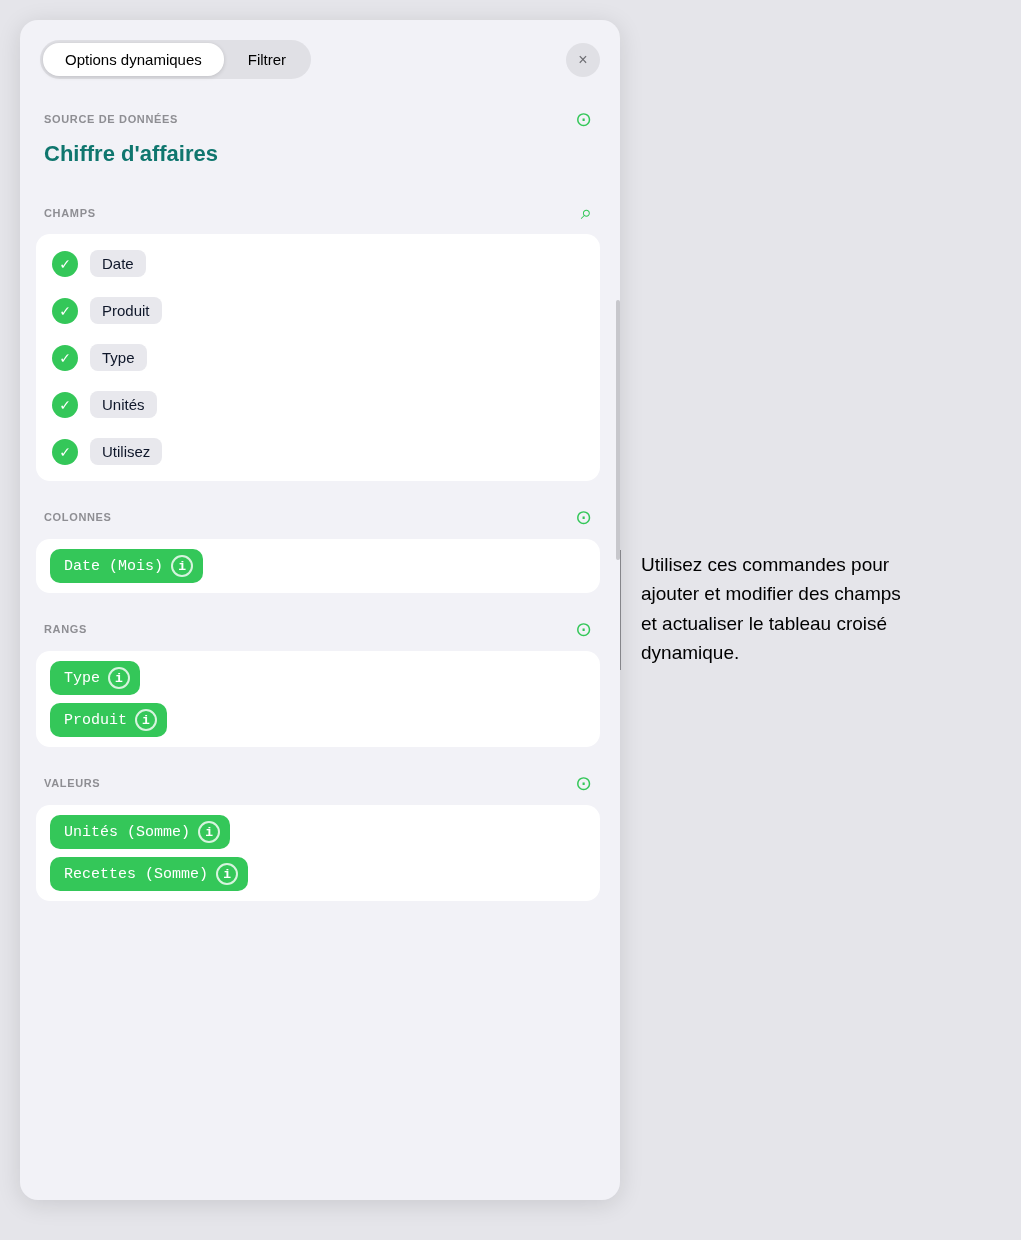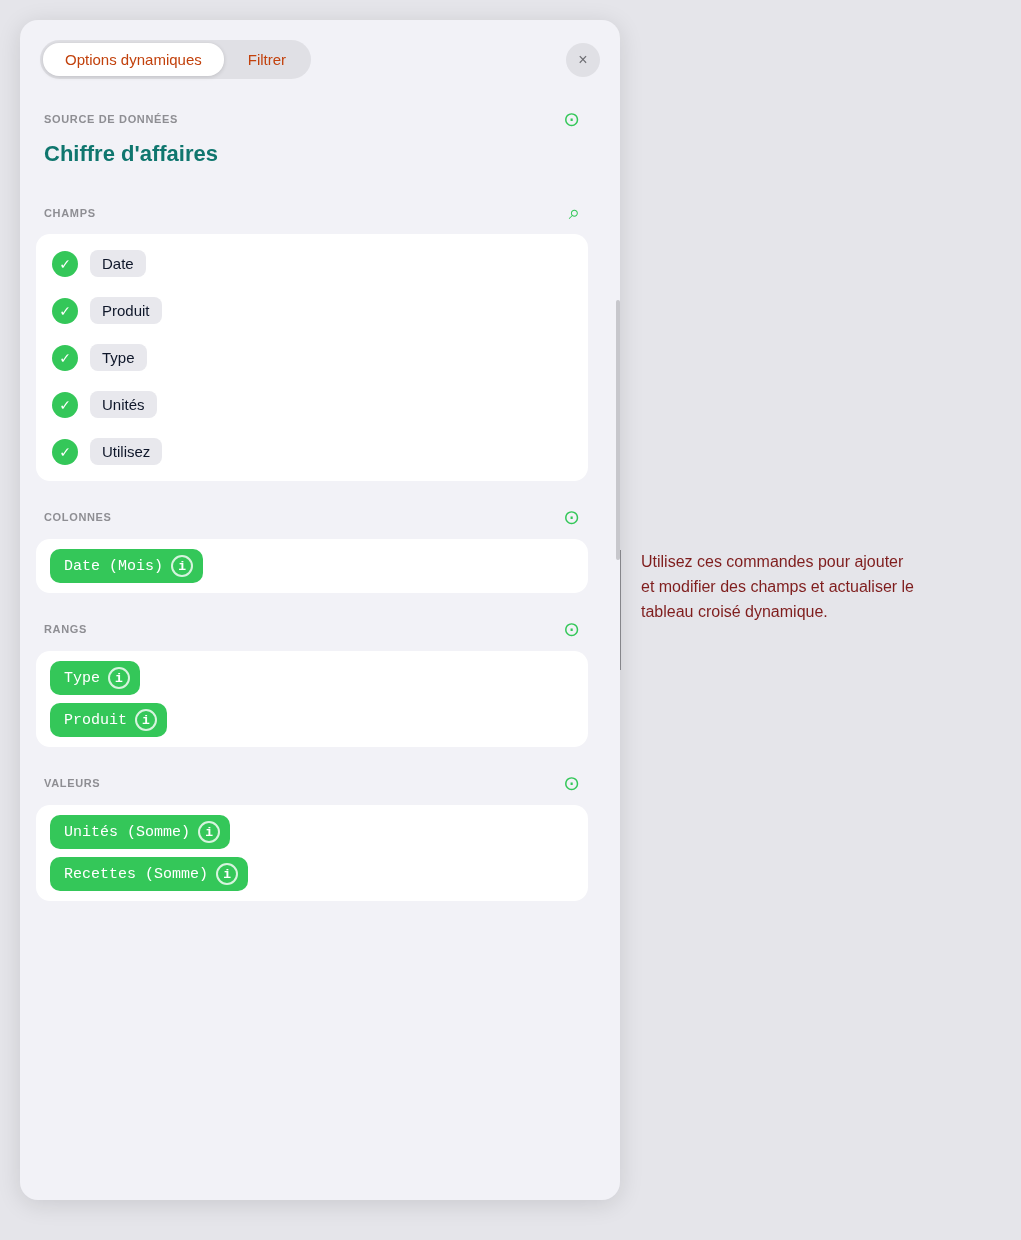--- a/index.html
+++ b/index.html
@@ -52,21 +52,21 @@
       padding: 3px;
       gap: 2px;
     }
 
     .tab {
       padding: 8px 22px;
       border-radius: 16px;
       font-size: 15px;
       font-weight: 500;
       cursor: pointer;
-      color: #c2410c;
+      color: #000000;
     }
 
     .tab.active {
       background: #ffffff;
       box-shadow: 0 1px 4px rgba(0,0,0,0.15);
     }
 
     .close-btn {
       width: 34px;
       height: 34px;
@@ -76,21 +76,21 @@
       align-items: center;
       justify-content: center;
       cursor: pointer;
       font-size: 16px;
       color: #6e6e73;
       flex-shrink: 0;
     }
 
     
     .section {
-      margin: 0 16px 10px 0;
+      margin: 0 4px 10px 0;
     }
 
     .section-header {
       display: flex;
       align-items: center;
       justify-content: space-between;
       padding: 8px 24px 6px 24px;
     }
 
     .section-label {
@@ -216,22 +216,22 @@
 
     .right-callout-line {
       width: 1px;
       height: 120px;
       background: #8e8e93;
       flex-shrink: 0;
     }
 
     .right-callout-text {
       padding: 0 20px;
-      font-size: 16px;
-      color: #7f1d1d;
+      font-size: 19px;
+      color: #000000;
       line-height: 1.55;
       max-width: 320px;
     }
   </style>
 </head>
 <body>
 
 <div class="main-layout">
   <div class="panel">
 

